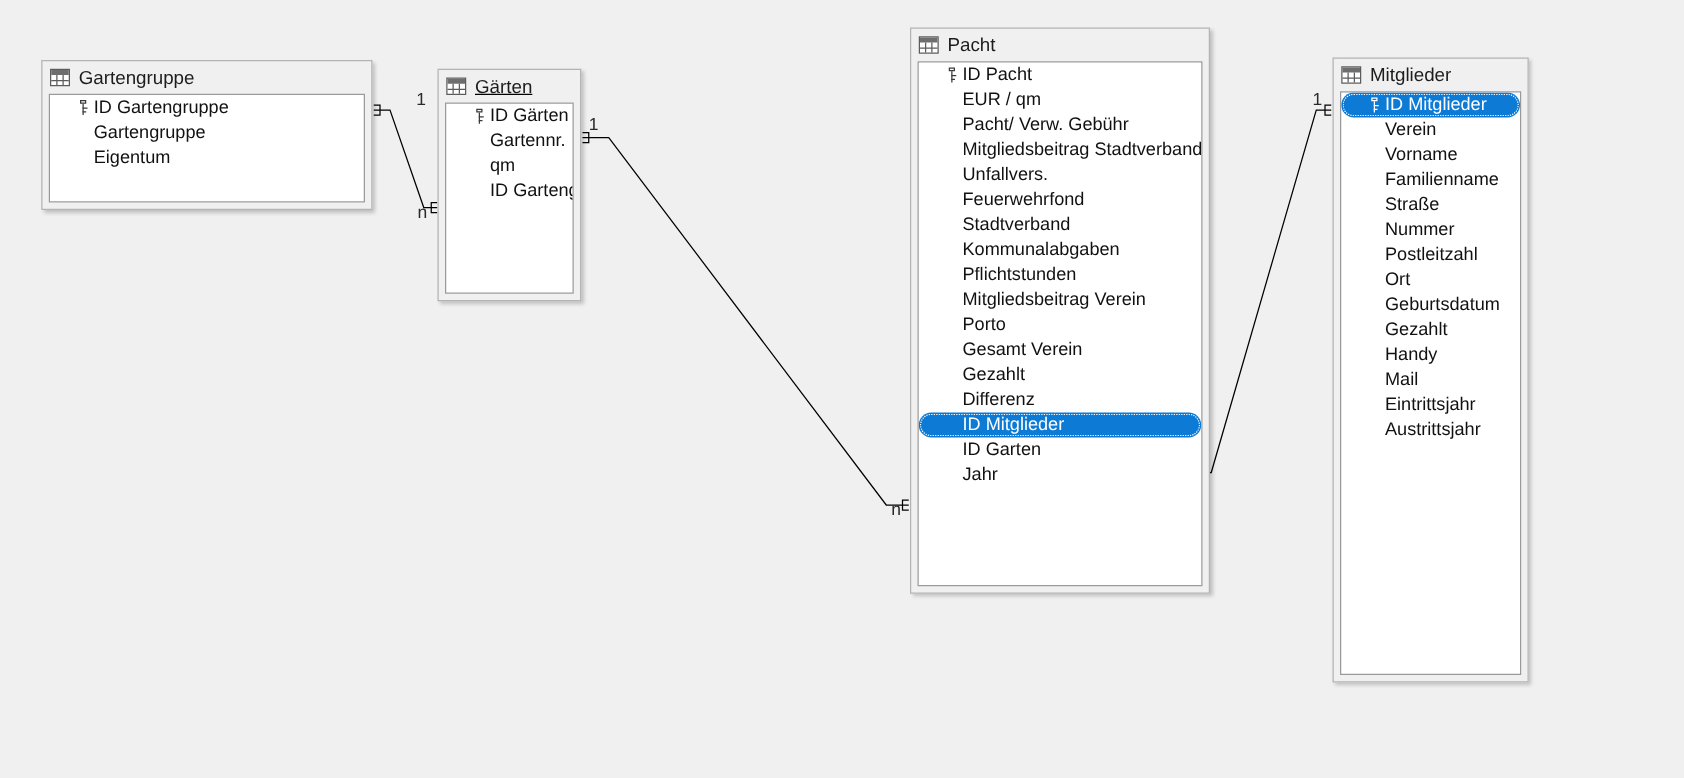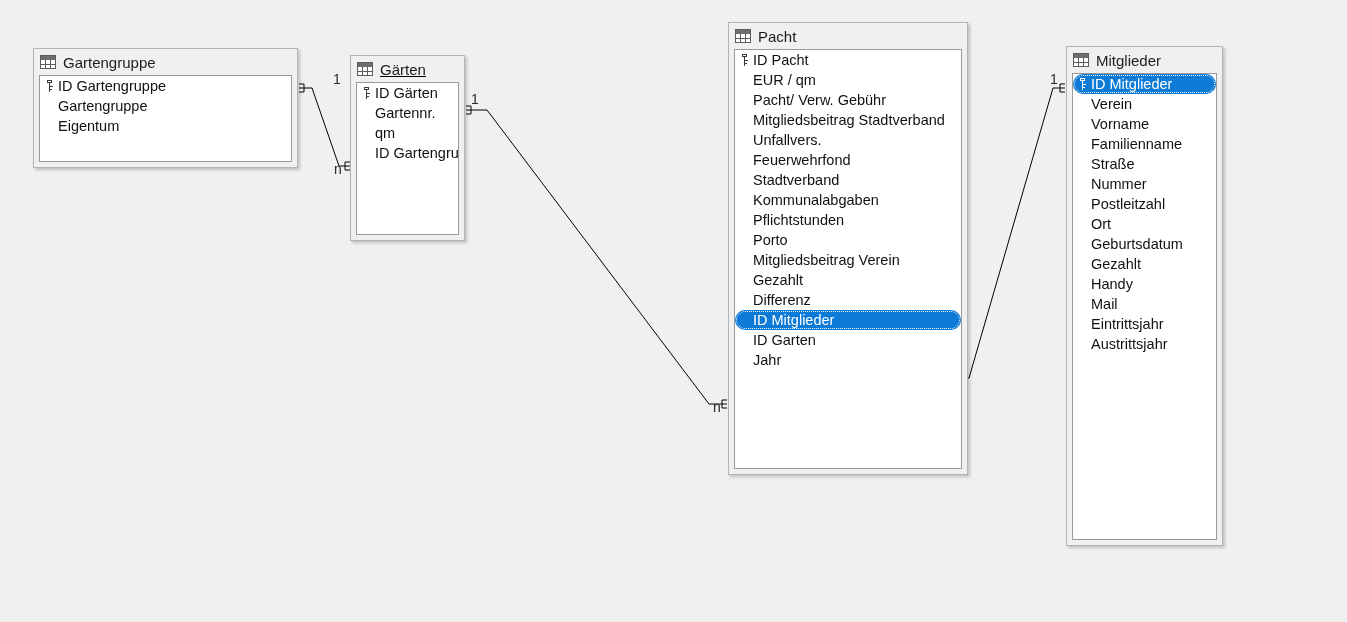--- a/index.html
+++ b/index.html
@@ -102,21 +102,21 @@
     bottom: 5px;
     background: #ffffff;
     border: 1px solid #9a9a9a;
     box-sizing: border-box;
     overflow: hidden;
   }
   .field {
     display: flex;
     align-items: center;
     height: 20px;
-    padding-left: 3px;
+    padding-left: 20px;
     box-sizing: border-box;
     white-space: nowrap;
     font-size: 14.5px;
     color: #111111;
   }
   .field .fname {
     margin-left: 3px;
     line-height: 1;
   }
   .field.pk .fname { margin-left: 3px; }
@@ -293,25 +293,29 @@
         <div class="field">
           <span class="keyslot"></span>
           <span class="fname">Kommunalabgaben</span>
         </div>
         <div class="field">
           <span class="keyslot"></span>
           <span class="fname">Pflichtstunden</span>
         </div>
         <div class="field">
           <span class="keyslot"></span>
+          <span class="fname">Mitgliedsbeitrag Verein</span>
+        </div>
+        <div class="field">
+          <span class="keyslot"></span>
           <span class="fname">Porto</span>
         </div>
         <div class="field">
           <span class="keyslot"></span>
-          <span class="fname">Mitgliedsbeitrag Verein</span>
+          <span class="fname">Gesamt Verein</span>
         </div>
         <div class="field">
           <span class="keyslot"></span>
           <span class="fname">Gezahlt</span>
         </div>
         <div class="field">
           <span class="keyslot"></span>
           <span class="fname">Differenz</span>
         </div>
         <div class="field selected focus">

